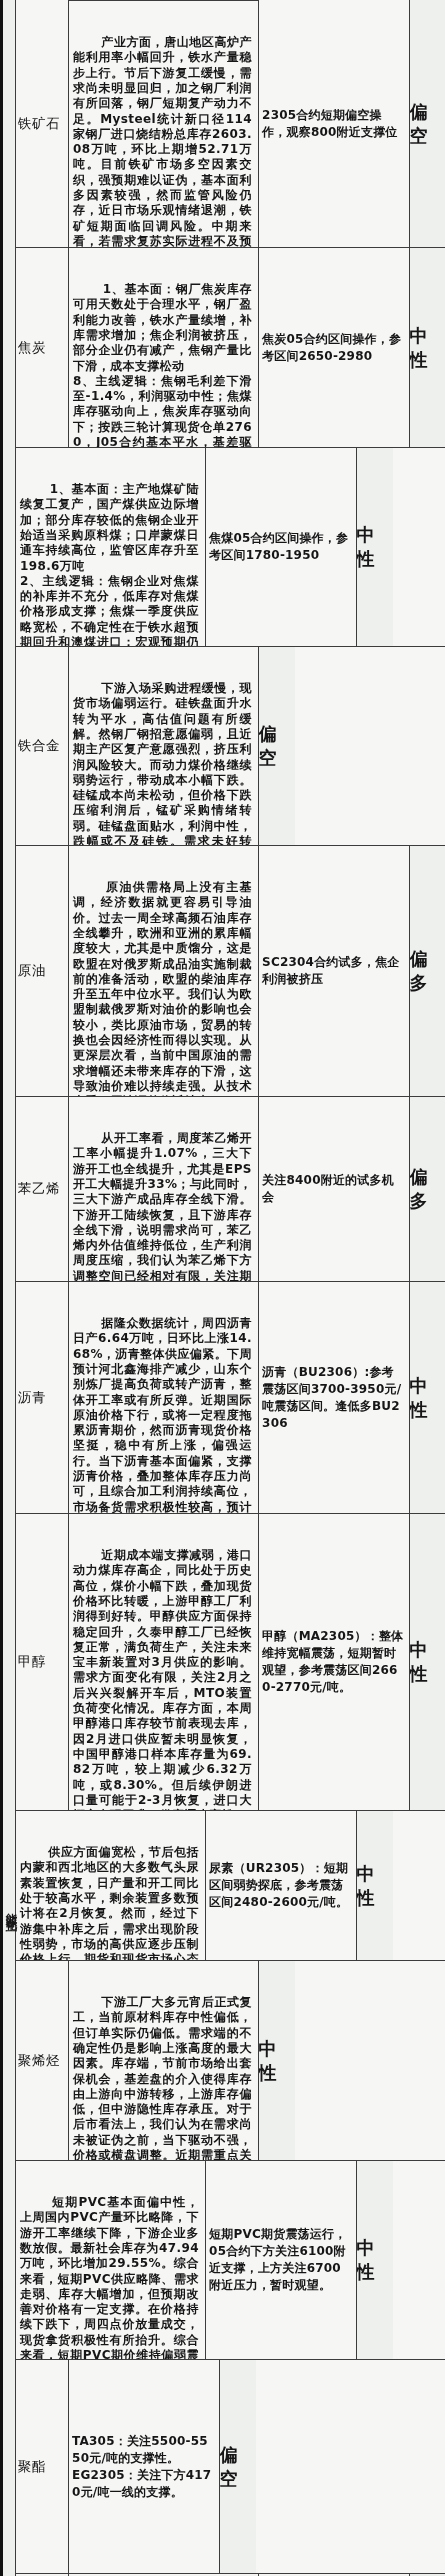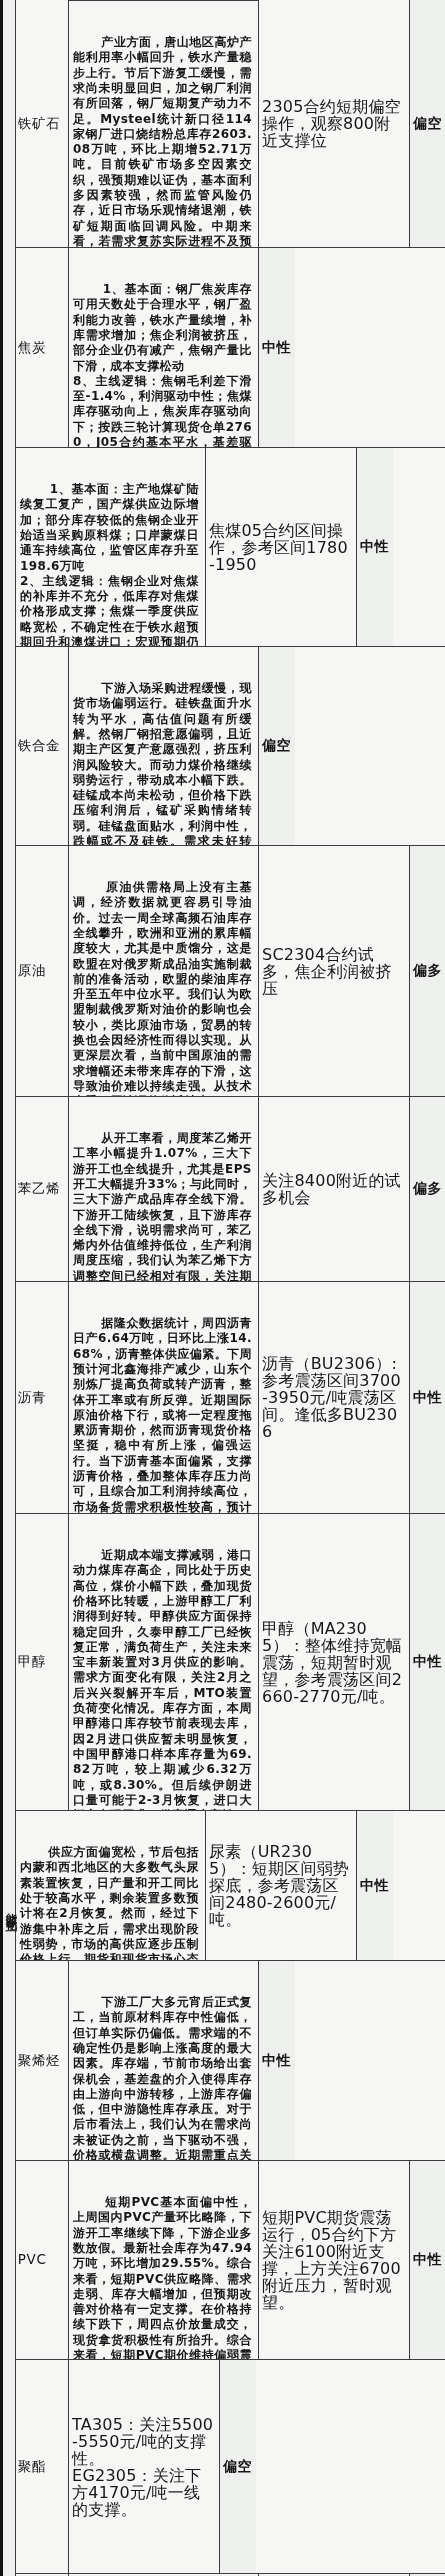--- a/index.html
+++ b/index.html
@@ -82,34 +82,34 @@
     white-space:pre-wrap;
     word-break:break-all;
     text-align:justify;
   }
   .cell--recommendation{
     width:151px;
     border-right:0.7px solid var(--line);
     display:flex;
     align-items:center;
     padding:1.4px 2.8px 1.4px 3.5px;
-    font-size:16px;
-    font-weight:400;
+    font-size:12px;
+    font-weight:700;
     line-height:17px;
     letter-spacing:0.2px;
     white-space:pre-wrap;
     word-break:break-all;
   }
   .cell--rating{
     width:36px;
     background:var(--side-bg);
     display:flex;
     align-items:center;
     justify-content:center;
-    font-size:14px;
+    font-size:18px;
     font-weight:700;
     letter-spacing:0.7px;
   }
   .row:first-child .cell--analysis{border-top:0.7px solid var(--line);}
   .comment-marker{
     display:none;
     position:absolute;
     left:0;top:0;
     width:0;height:0;
     border-top:5px solid #2f9e44;
@@ -143,20 +143,21 @@
     <div class="cell cell--recommendation">2305合约短期偏空操作，观察800附近支撑位</div>
     <div class="cell cell--rating">偏空</div>
   </div>
       <div class="row" style="height: 200px;">
     <div class="cell cell--commodity">焦炭</div>
     <div class="cell cell--analysis">
       
       <span class="analysis-text">1、基本面：钢厂焦炭库存可用天数处于合理水平，钢厂盈利能力改善，铁水产量续增，补库需求增加；焦企利润被挤压，部分企业仍有减产，焦钢产量比下滑，成本支撑松动
 8、主线逻辑：焦钢毛利差下滑至-1.4%，利润驱动中性；焦煤库存驱动向上，焦炭库存驱动向下；按跌三轮计算现货仓单2760，J05合约基本平水，基差驱动中性</span>
     </div>
+    <div class="cell cell--recommendation">焦炭05合约区间操作，参考区间2650-2980</div>
     <div class="cell cell--rating">中性</div>
   </div>
       <div class="row" style="height: 199px;">
     <div class="cell cell--analysis">
       
       <span class="analysis-text">1、基本面：主产地煤矿陆续复工复产，国产煤供应边际增加；部分库存较低的焦钢企业开始适当采购原料煤；口岸蒙煤日通车持续高位，监管区库存升至198.6万吨
 2、主线逻辑：焦钢企业对焦煤的补库并不充分，低库存对焦煤价格形成支撑；焦煤一季度供应略宽松，不确定性在于铁水超预期回升和澳煤进口；宏观预期仍是主要的扰动项</span>
     </div>
     <div class="cell cell--recommendation">焦煤05合约区间操作，参考区间1780-1950</div>
     <div class="cell cell--rating">中性</div>
@@ -215,21 +216,20 @@
   </div>
       <div class="row" style="height: 200px;">
     <div class="cell cell--commodity">聚烯烃</div>
     <div class="cell cell--analysis">
       
       <span class="analysis-text">下游工厂大多元宵后正式复工，当前原材料库存中性偏低，但订单实际仍偏低。需求端的不确定性仍是影响上涨高度的最大因素。库存端，节前市场给出套保机会，基差盘的介入使得库存由上游向中游转移，上游库存偏低，但中游隐性库存承压。对于后市看法上，我们认为在需求尚未被证伪之前，当下驱动不强，价格或横盘调整。近期需重点关注需求恢复程度。</span>
     </div>
     <div class="cell cell--rating">中性</div>
   </div>
       <div class="row" style="height: 199px;">
-    <div class="cell cell--commodity">PVC</div>
     <div class="cell cell--analysis">
       
       <span class="analysis-text">短期PVC基本面偏中性，上周国内PVC产量环比略降，下游开工率继续下降，下游企业多数放假。最新社会库存为47.94万吨，环比增加29.55%。综合来看，短期PVC供应略降、需求走弱、库存大幅增加，但预期改善对价格有一定支撑。在价格持续下跌下，周四点价放量成交，现货拿货积极性有所抬升。综合来看，短期PVC期价维持偏弱震荡运行为主。</span>
     </div>
     <div class="cell cell--recommendation">短期PVC期货震荡运行，05合约下方关注6100附近支撑，上方关注6700附近压力，暂时观望。</div>
     <div class="cell cell--rating">中性</div>
   </div>
       <div class="row" style="height: 214px;">
     <div class="cell cell--commodity">聚酯</div>
     <div class="cell cell--recommendation">TA305：关注5500-5550元/吨的支撑性。

